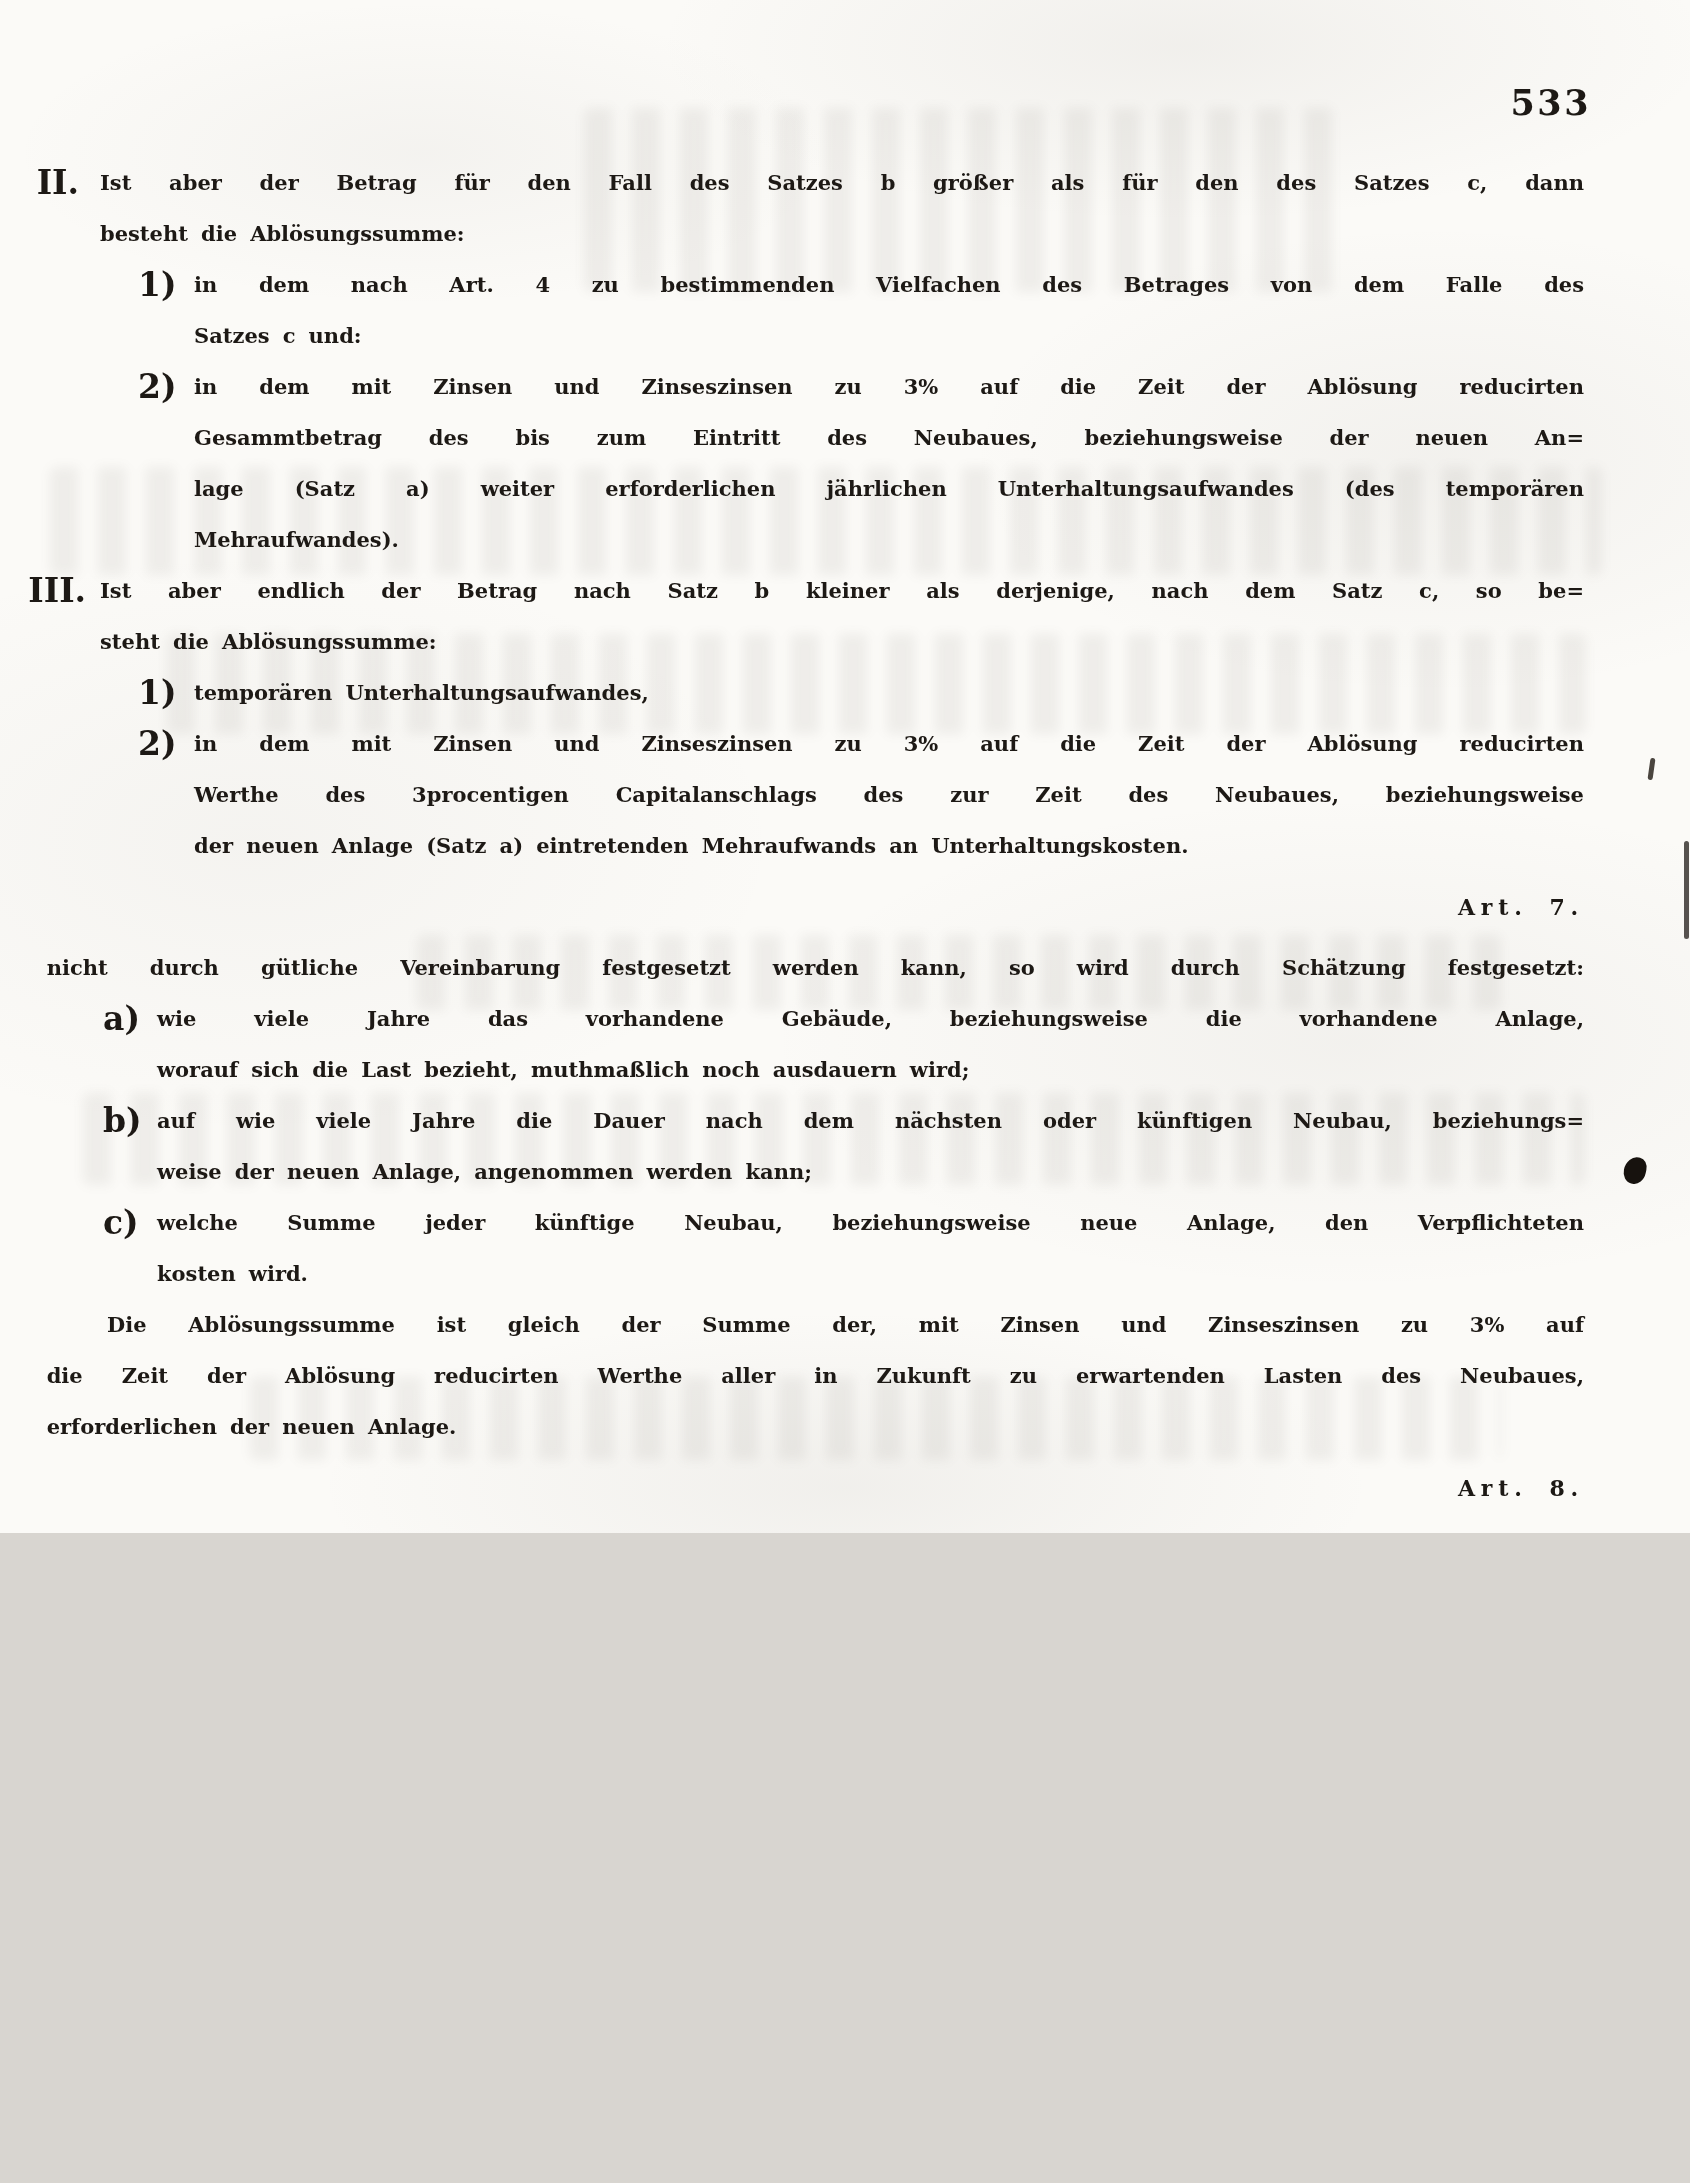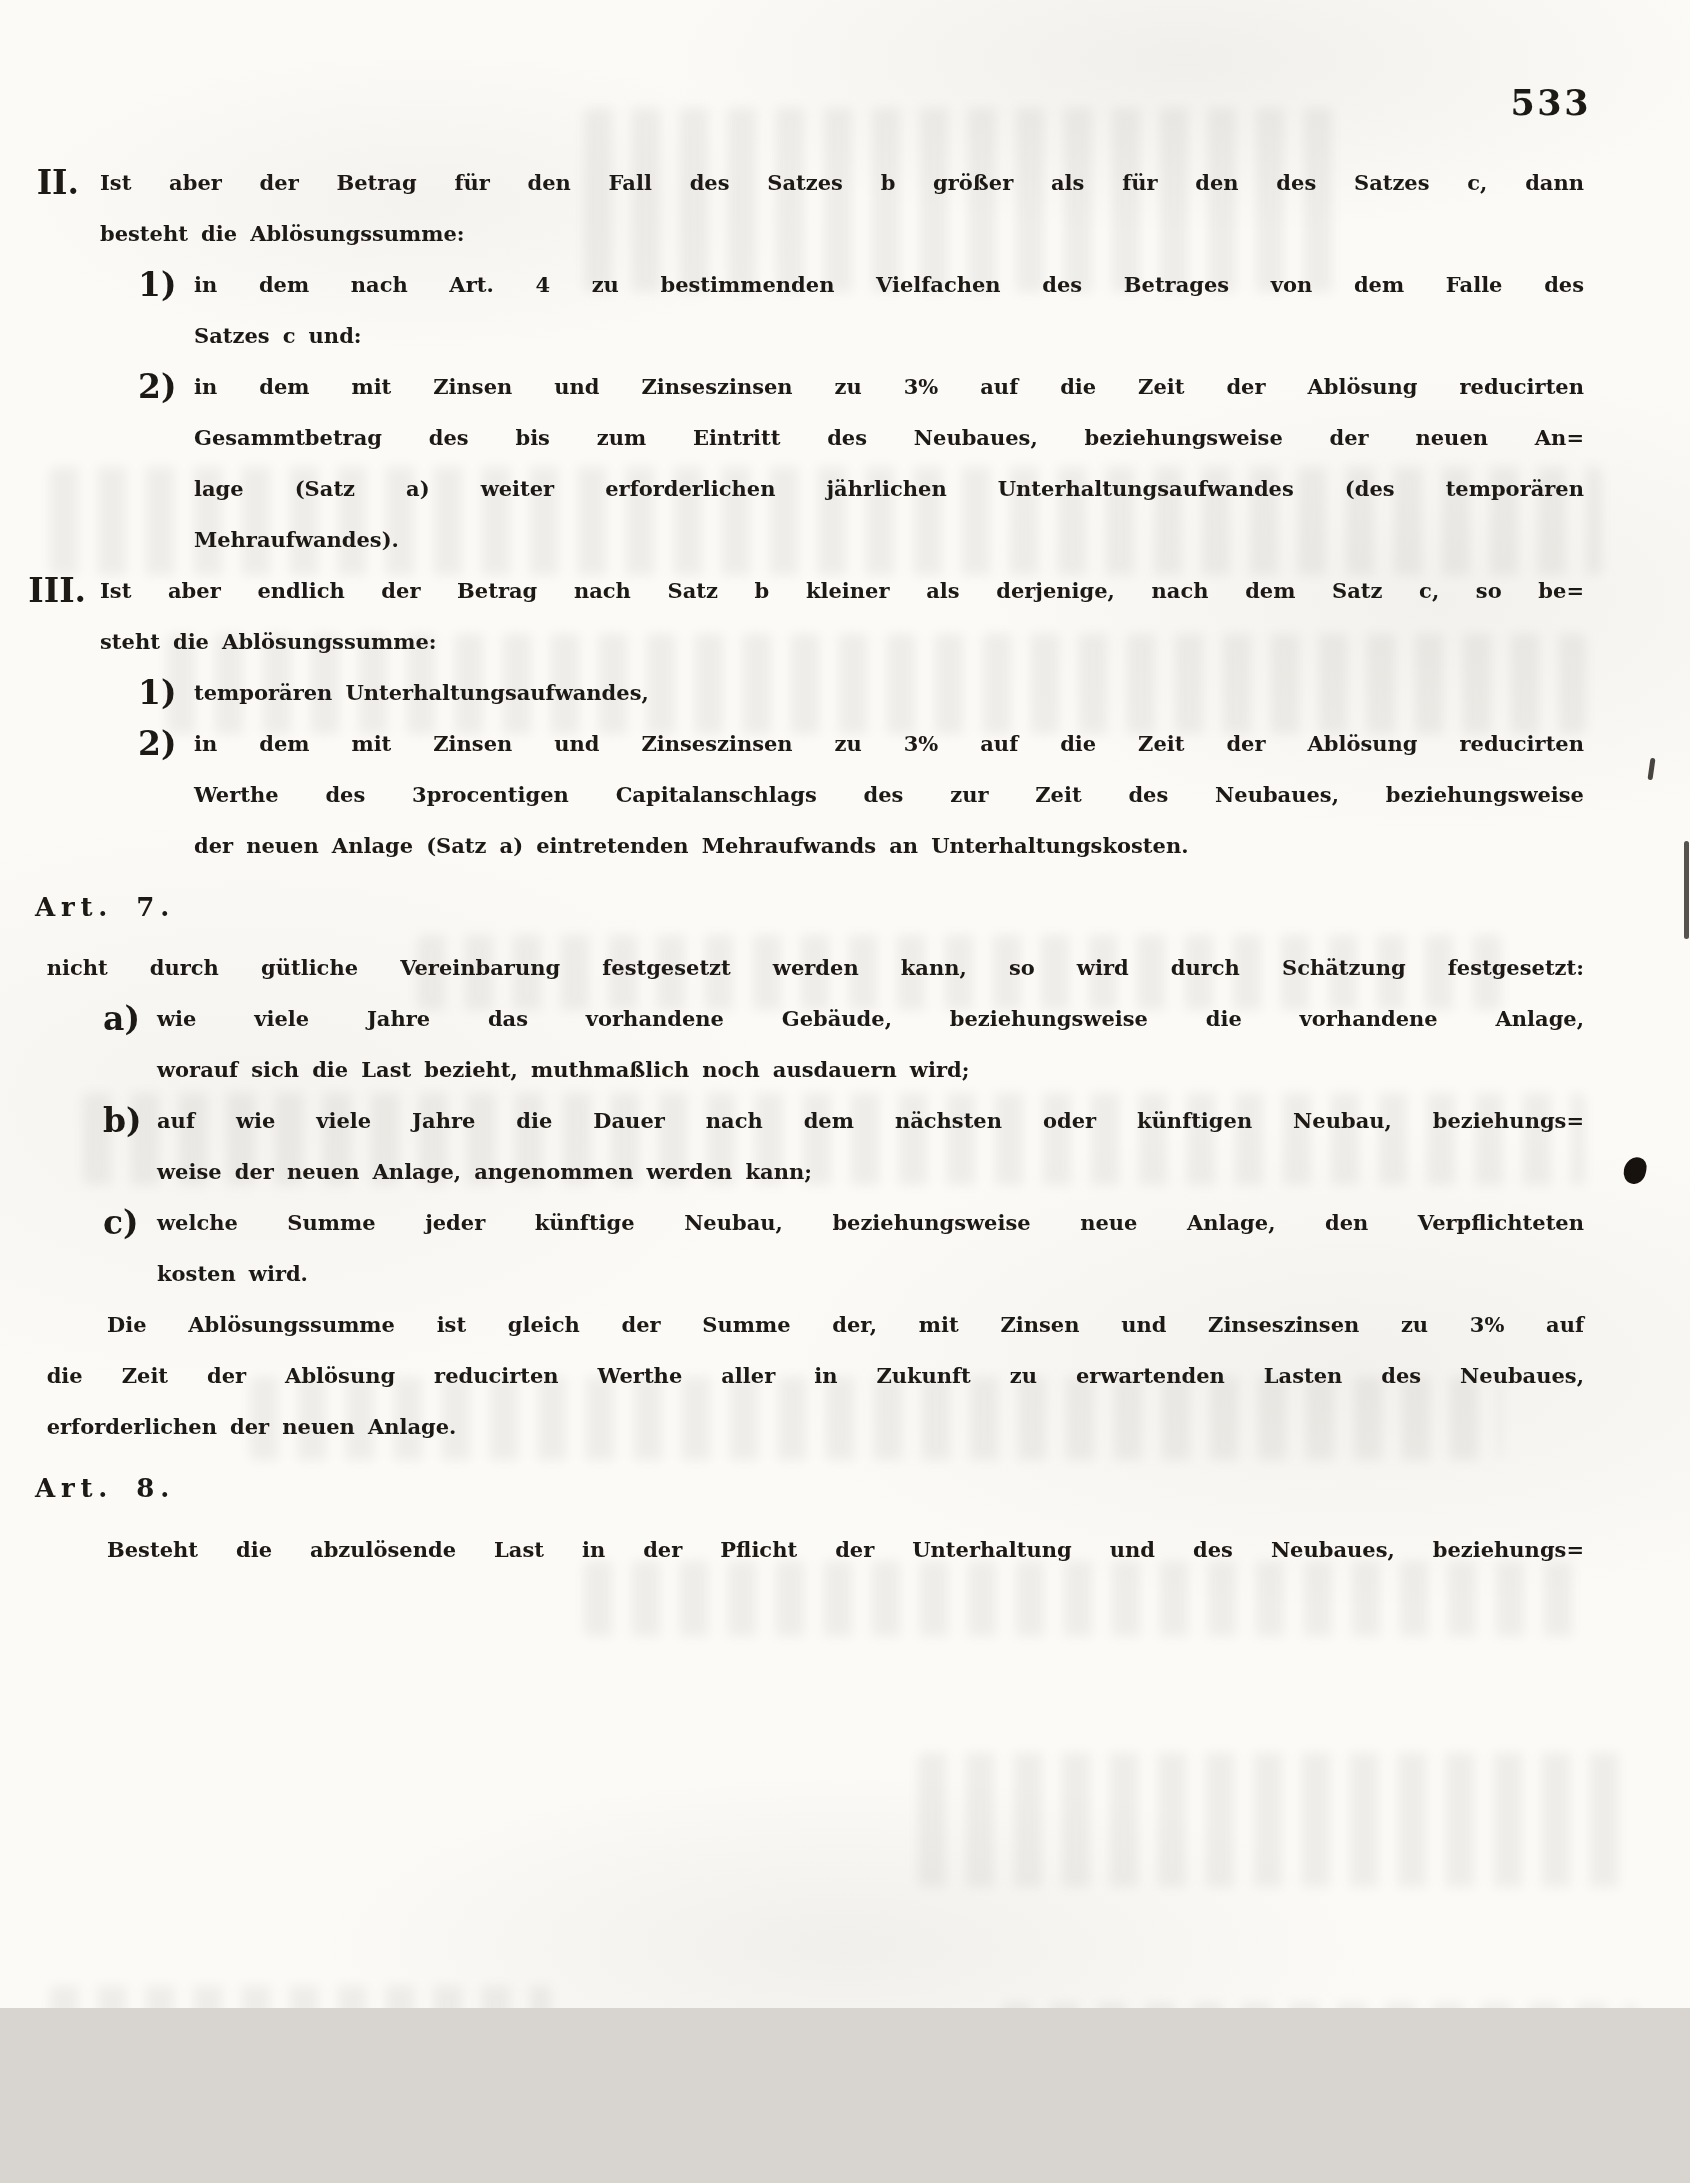--- a/index.html
+++ b/index.html
@@ -1,18 +1,18 @@
 <!DOCTYPE html>
 <html style="font-size:13.4px"><head>
 <meta charset="utf-8">
 <style>
   html,body{margin:0;padding:0;background:#d8d5d0;}
   .page{
     position:relative;
-    width:1691px;height:2008px;
+    width:1691px;height:1533px;
     margin:0 auto;
     overflow:hidden;
     color:#1d1915;
     background:#fbfaf7;
     background-image:
       radial-gradient(ellipse 751px 250px at 70% 3%, rgba(150,145,138,.10), transparent 70%),
       radial-gradient(ellipse 584px 217px at 25% 10%, rgba(150,145,138,.07), transparent 70%),
       radial-gradient(ellipse 668px 334px at 85% 30%, rgba(140,135,128,.08), transparent 70%),
       radial-gradient(ellipse 751px 417px at 15% 55%, rgba(140,135,128,.06), transparent 70%),
       radial-gradient(ellipse 835px 351px at 80% 68%, rgba(140,135,128,.08), transparent 70%),
@@ -34,21 +34,21 @@
   .j{white-space:normal;text-align:justify;text-align-last:justify;}
   .blk{position:relative;}
   .lbl{position:absolute;top:0;line-height:51px;font-size:33px;}
   .sec{padding-left:65px;}
   .sec .lbl{left:1.7px;}
   .num{padding-left:159px;}
   .num .lbl{left:103px;}
   .abc{padding-left:122px;}
   .abc .lbl{left:68px;}
   .art{
-    text-align:left;font-size:26px;line-height:53px;
+    text-align:right;font-size:22px;line-height:53px;
     letter-spacing:5.8px;word-spacing:8.3px;
     margin:10px 0 8.3px 0;
   }
   .p-first{padding-left:72px;}
   .p-rest{padding-left:11.7px;}
   
   .ghost{
     position:absolute;pointer-events:none;
     background:repeating-linear-gradient(90deg, rgba(110,104,96,.55) 0 28px, transparent 28px 48px);
     filter:blur(5.8px);opacity:.16;border-radius:6.7px;

